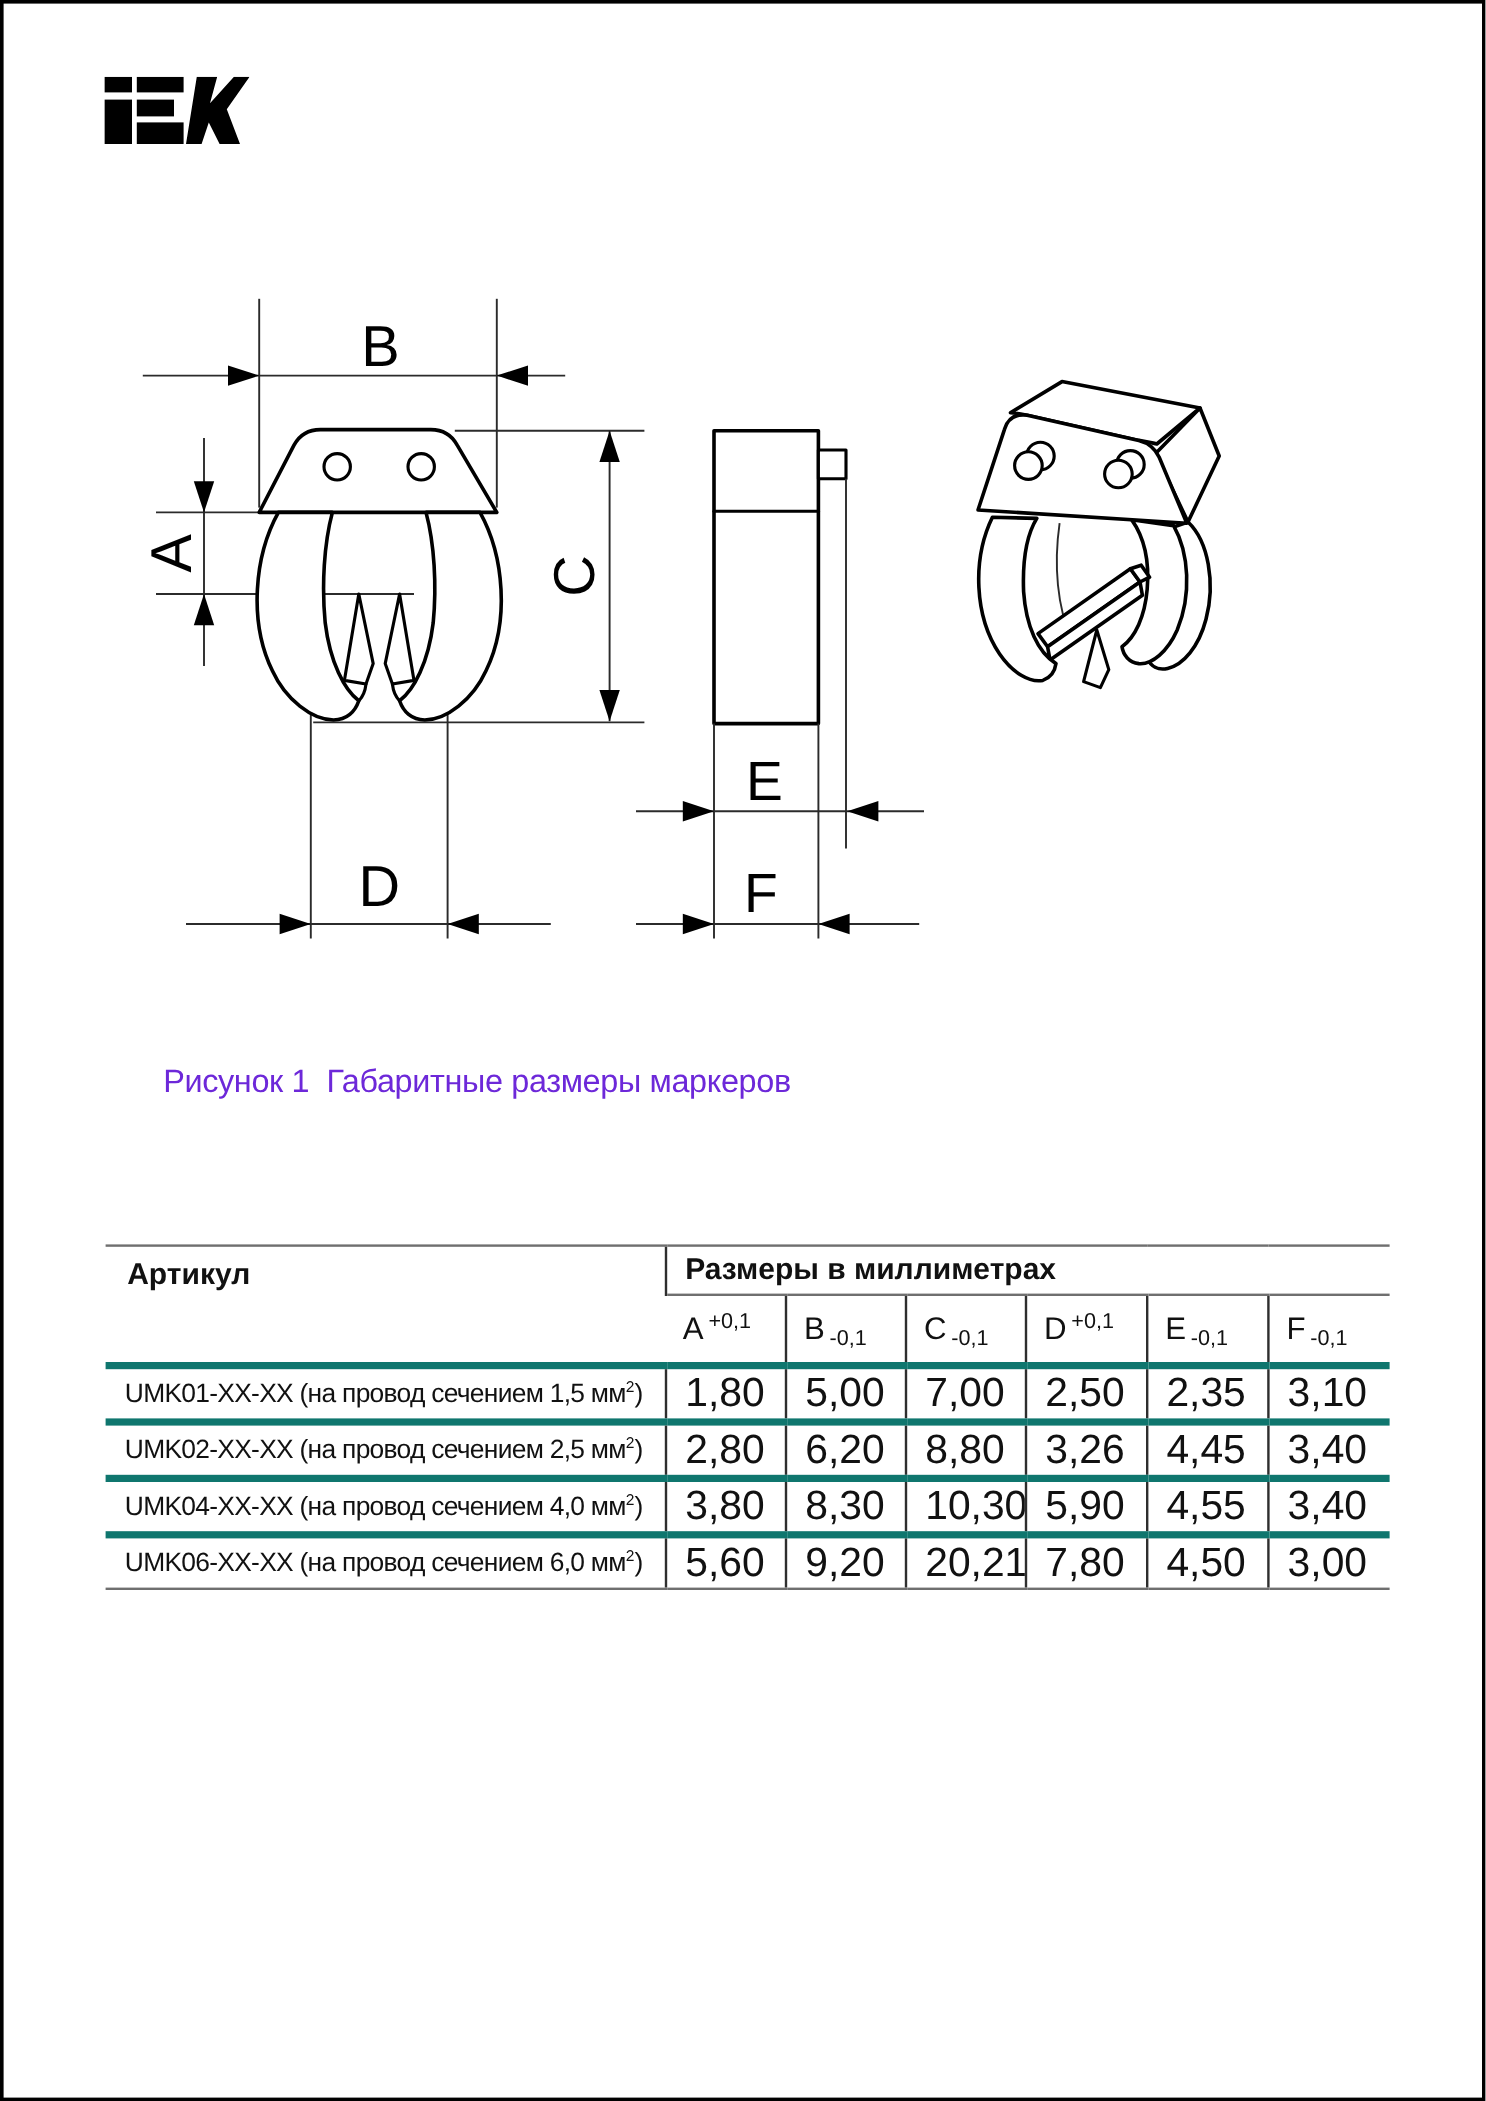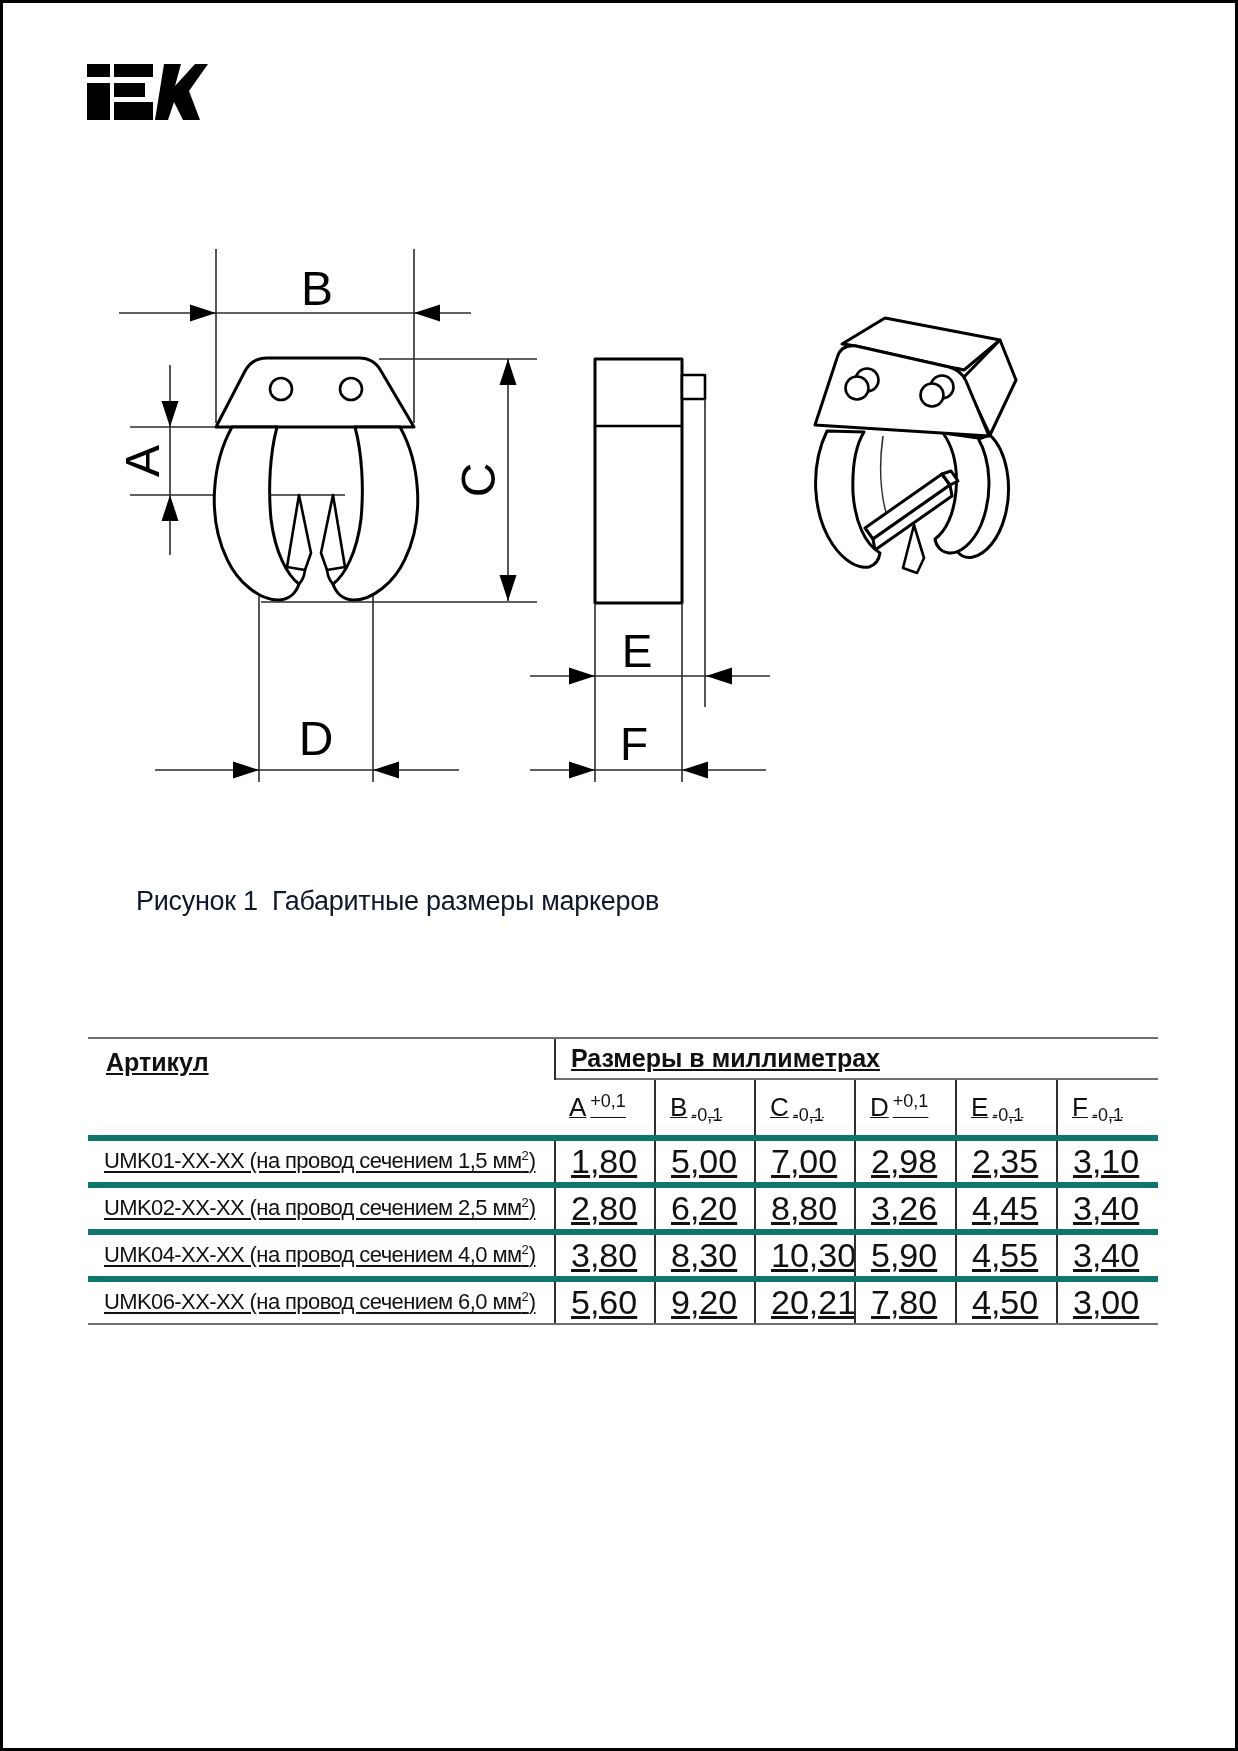--- a/index.html
+++ b/index.html
@@ -1,37 +1,37 @@
 <!DOCTYPE html>
 <html><head>
 <meta charset="utf-8">
 <style>
   html,body{margin:0;padding:0;background:#e8e8e8;}
   .page{position:relative;width:1238px;height:1751px;background:#fff;
         border:3px solid #000;box-sizing:border-box;overflow:hidden;
         font-family:"Liberation Sans",sans-serif;color:#111;}
   .abs{position:absolute;}
   
-  .caption{position:absolute;left:133px;top:883px;font-size:27px;color:#0f172a;
+  .caption{position:absolute;left:133px;top:883px;font-size:27px;color:#6d28d9;
            letter-spacing:-0.3px;white-space:pre;}
   
   svg text{font-family:"Liberation Sans",sans-serif;fill:#000;}
   .dimtxt{font-size:48px;}
   .dimtxt2{font-size:46px;}
   .thin{stroke:#2b2b2b;stroke-width:1.6;fill:none;}
   .obj{stroke:#000;stroke-width:3;fill:#fff;stroke-linejoin:round;stroke-linecap:round;}
   .obj2{stroke:#000;stroke-width:2.6;fill:#fff;stroke-linejoin:round;}
   .objline{stroke:#000;stroke-width:2.6;fill:none;stroke-linecap:round;}
   .arr{fill:#000;stroke:none;}
   .logo-shape{fill:#000;}
   
   .spec-table{position:absolute;left:85px;top:1034px;width:1070px;
               border-collapse:collapse;table-layout:fixed;}
   .spec-table th,.spec-table td{text-align:left;vertical-align:middle;
-              padding:0 0 0 15px;overflow:hidden;white-space:nowrap;text-decoration:underline;}
+              padding:0 0 0 15px;overflow:hidden;white-space:nowrap;}
   .spec-table th:not(:first-child),.spec-table td:not(:first-child){border-left:2px solid #2e2e2e;}
   .h1 th{border-top:2px solid #6f6f6f;font-weight:bold;font-size:25px;height:39px;}
   .h1 .article-h{vertical-align:top;padding-top:9px;padding-left:18px;}
   .h2 th{border-top:2px solid #6f6f6f;border-bottom:2px solid #6f6f6f;
          font-weight:400;height:55px;padding-left:14px;}
   .dimletter{font-size:26px;}
   .tol{font-size:18px;margin-left:4px;}
   .sup{position:relative;top:-9px;}
   .sub{position:relative;top:5px;}
   .spec-table td{height:41px;border-top:6px solid #0f766e;}
@@ -169,21 +169,21 @@
 
   <th><span class="dimletter">F</span><span class="tol sub">-0,1</span></th>
 </tr>
     </thead>
     <tbody>
   <tr>
     <td class="article"><span>UMK01-XX-XX (на провод сечением 1,5 мм</span><sup>2</sup><span>)</span></td>
     <td class="val">1,80</td>
     <td class="val">5,00</td>
     <td class="val">7,00</td>
-    <td class="val">2,98</td>
+    <td class="val">2,50</td>
     <td class="val">2,35</td>
     <td class="val">3,10</td>
   </tr>
 
   <tr>
     <td class="article"><span>UMK02-XX-XX (на провод сечением 2,5 мм</span><sup>2</sup><span>)</span></td>
     <td class="val">2,80</td>
     <td class="val">6,20</td>
     <td class="val">8,80</td>
     <td class="val">3,26</td>

